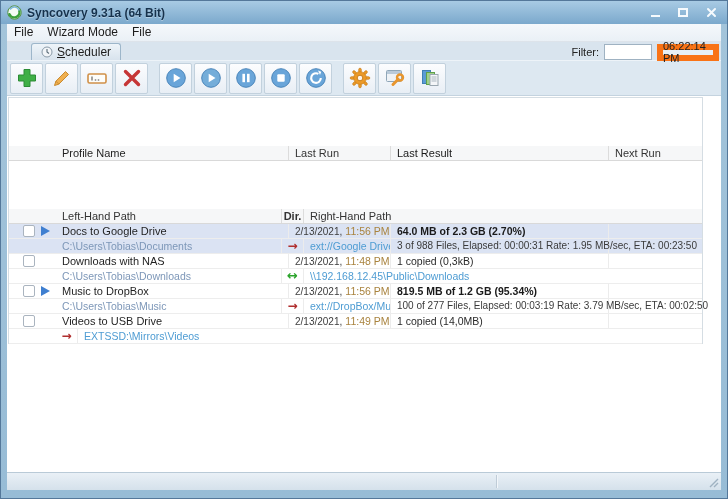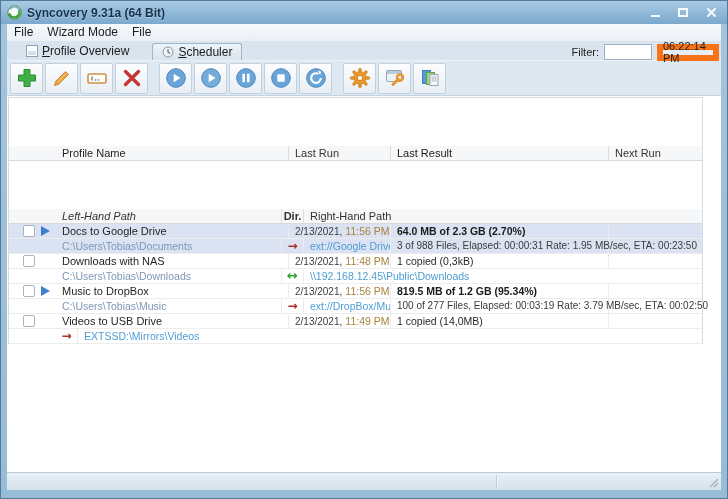--- a/index.html
+++ b/index.html
@@ -122,29 +122,20 @@
 
   <div class="client">
 
     <div class="menubar">
       <span class="menu-item">File</span>
       <span class="menu-item">Wizard Mode</span>
       <span class="menu-item">File</span>
     </div>
 
     <div class="tabrow">
-      <div class="tab active">
-        <span class="tab-icon">
-          <svg width="12" height="12" viewBox="0 0 12 12">
-              <rect x="0.5" y="0.5" width="11" height="11" fill="#fff" stroke="#8aa4bc"></rect>
-              <rect x="2" y="6" width="8" height="4" fill="#cfe0ef"></rect>
-            </svg>
-        </span>
-        <span><span class="mn">P</span><span>rofile Overview</span></span>
-      </div>
       <div class="tab inactive">
         <span class="tab-icon">
           <svg width="12" height="12" viewBox="0 0 12 12">
               <circle cx="6" cy="6" r="5" fill="#f2f5f8" stroke="#8a9aa8"></circle>
               <path d="M6 3v3l2 1.5" stroke="#5a6b78" stroke-width="1.1" fill="none"></path>
             </svg>
         </span>
         <span><span class="mn">S</span><span>cheduler</span></span>
       </div>
       <div class="filter-wrap">
@@ -257,21 +248,21 @@
         <div class="trow hrow">
           <div class="c gut"></div>
           <div class="c name">Profile Name</div>
           <div class="c lrun">Last Run</div>
           <div class="c lres">Last Result</div>
           <div class="c nrun">Next Run</div>
         </div>
 
         <div class="trow hrow">
           <div class="c gut"></div>
-          <div class="c lpath" style="color:#333;font-size:11px;font-style:italic;">Left-Hand Path</div>
+          <div class="c lpath" style="color:#333;font-size:11px;">Left-Hand Path</div>
           <div class="c dirc" style="font-family:'Liberation Sans',sans-serif;font-weight:bold;font-size:11px;color:#333;">Dir.</div>
           <div class="c rpath wide" style="color:#333;font-size:11px;">Right-Hand Path</div>
         </div>
 
         <div class="trow drow sel">
           <div class="c gut">
             <span class="cb"></span>
             <span class="play"></span>
           </div>
           <div class="c name">Docs to Google Drive</div>

